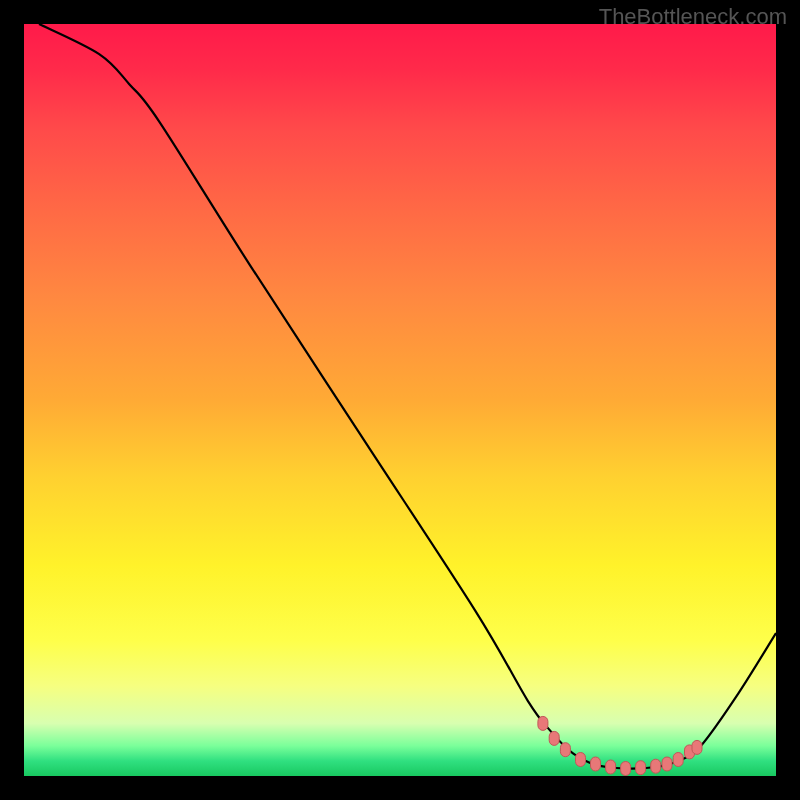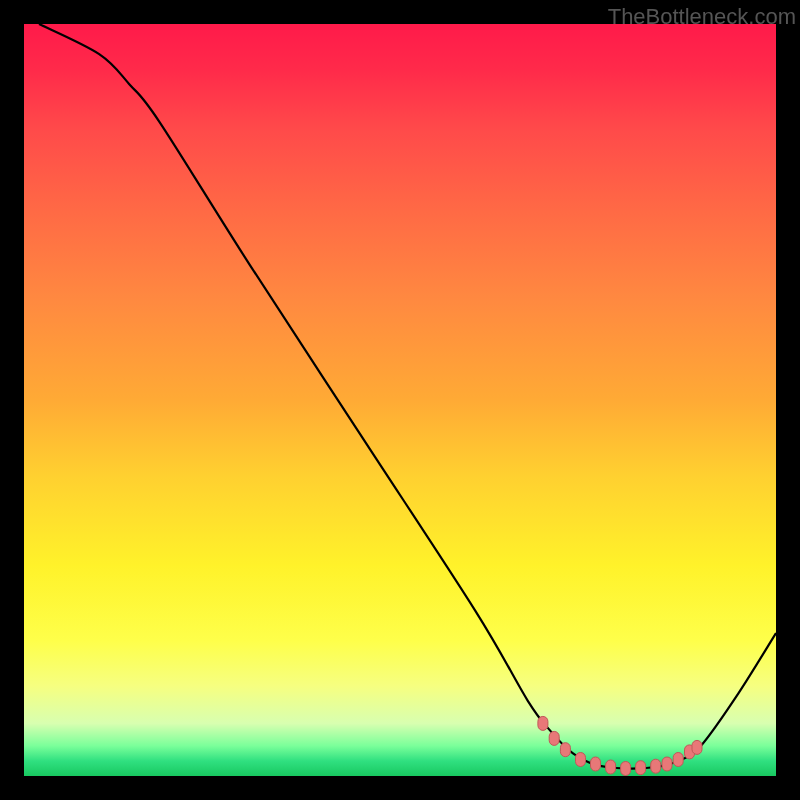--- a/index.html
+++ b/index.html
@@ -7,21 +7,21 @@
     width: 800px;
     height: 800px;
     background: #000;
     position: relative;
     font-family: Arial, sans-serif;
     overflow: hidden;
   }
   .watermark {
     position: absolute;
     top: 4px;
-    right: 4px;
+    right: 13px;
     color: #555;
     font-size: 22px;
     font-weight: 500;
     z-index: 10;
   }
   .plot-area {
     position: absolute;
     left: 24px;
     top: 24px;
     width: 752px;

